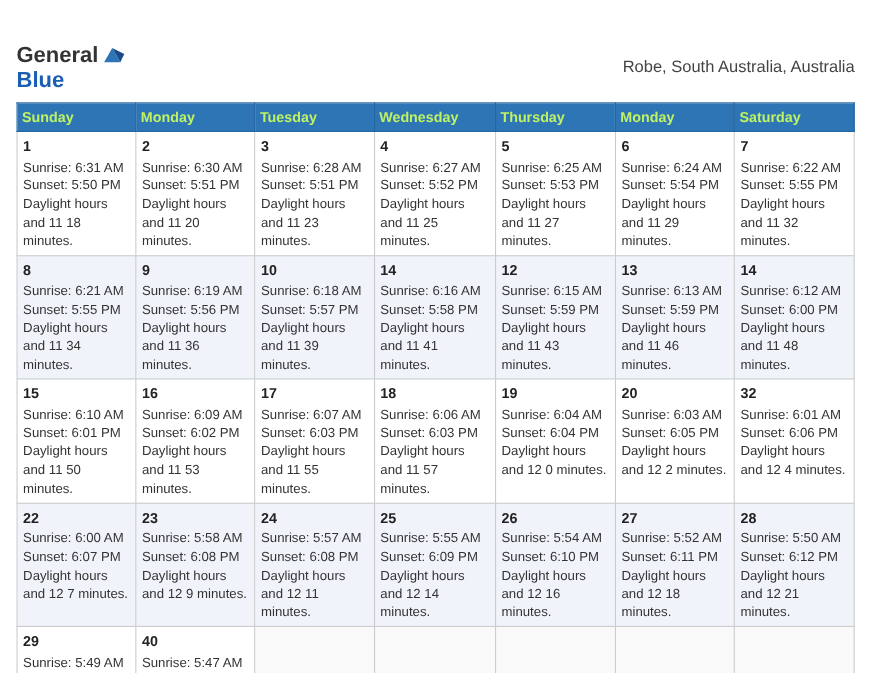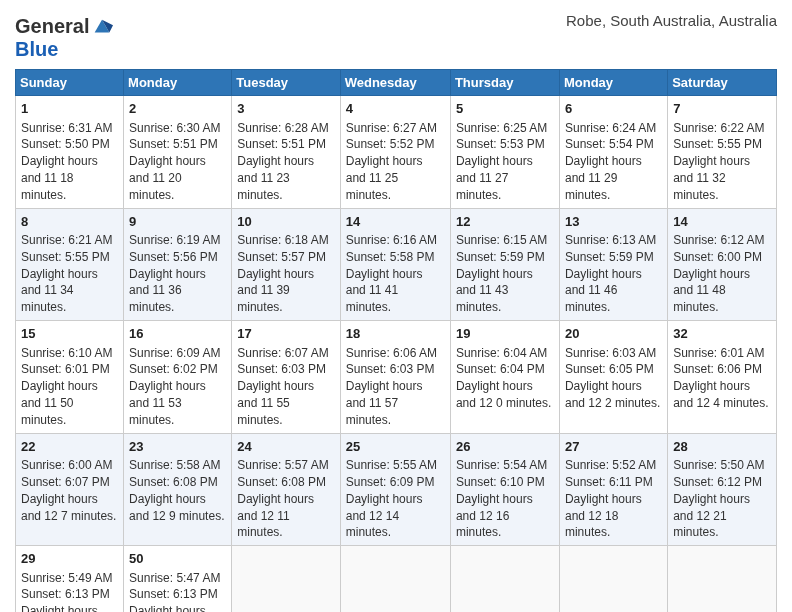--- a/index.html
+++ b/index.html
@@ -12,22 +12,23 @@
     }
     .page {
       width: 792px;
       min-height: 612px;
       background: #fff;
       padding: 10px 15px 15px 15px;
     }
     .header {
       display: flex;
       justify-content: space-between;
-      align-items: flex-start;
+      align-items: center;
       margin-bottom: 8px;
+      margin-top: 24px;
     }
     .logo {
       display: flex;
       flex-direction: column;
       align-items: flex-start;
       padding-top: 5px;
     }
     .logo-text {
       display: flex;
       align-items: center;
@@ -61,21 +62,21 @@
       color: #444;
       margin-top: 2px;
     }
     .calendar {
       width: 100%;
       border-collapse: collapse;
       border: 1px solid #ccc;
     }
     .calendar th {
       background-color: #2e75b6;
-      color: #ffffff;
+      color: #bef264;
       font-size: 13px;
       font-weight: bold;
       padding: 5px 4px;
       text-align: left;
       border: 1px solid #2565a0;
     }
     .calendar td {
       vertical-align: top;
       border: 1px solid #ccc;
       padding: 4px 5px;
@@ -257,21 +258,21 @@
         <span class="day-number">28</span>
         <span class="day-info">Sunrise: 5:50 AM<br>Sunset: 6:12 PM<br>Daylight hours<br>and 12 21 minutes.</span>
       </td>
         </tr>
         <tr>
           <td>
         <span class="day-number">29</span>
         <span class="day-info">Sunrise: 5:49 AM<br>Sunset: 6:13 PM<br>Daylight hours<br>and 12 23 minutes.</span>
       </td>
           <td>
-        <span class="day-number">50</span>
+        <span class="day-number">40</span>
         <span class="day-info">Sunrise: 5:47 AM<br>Sunset: 6:13 PM<br>Daylight hours<br>and 12 26 minutes.</span>
       </td>
           <td class="empty-cell"></td>
           <td class="empty-cell"></td>
           <td class="empty-cell"></td>
           <td class="empty-cell"></td>
           <td class="empty-cell"></td>
         </tr>
       </tbody>
   </table>

